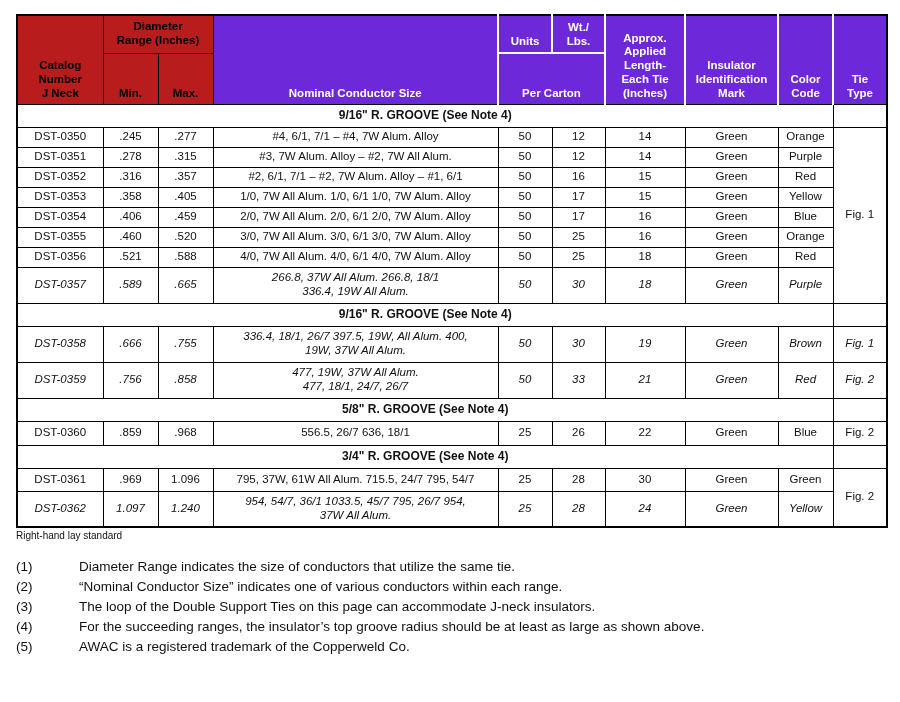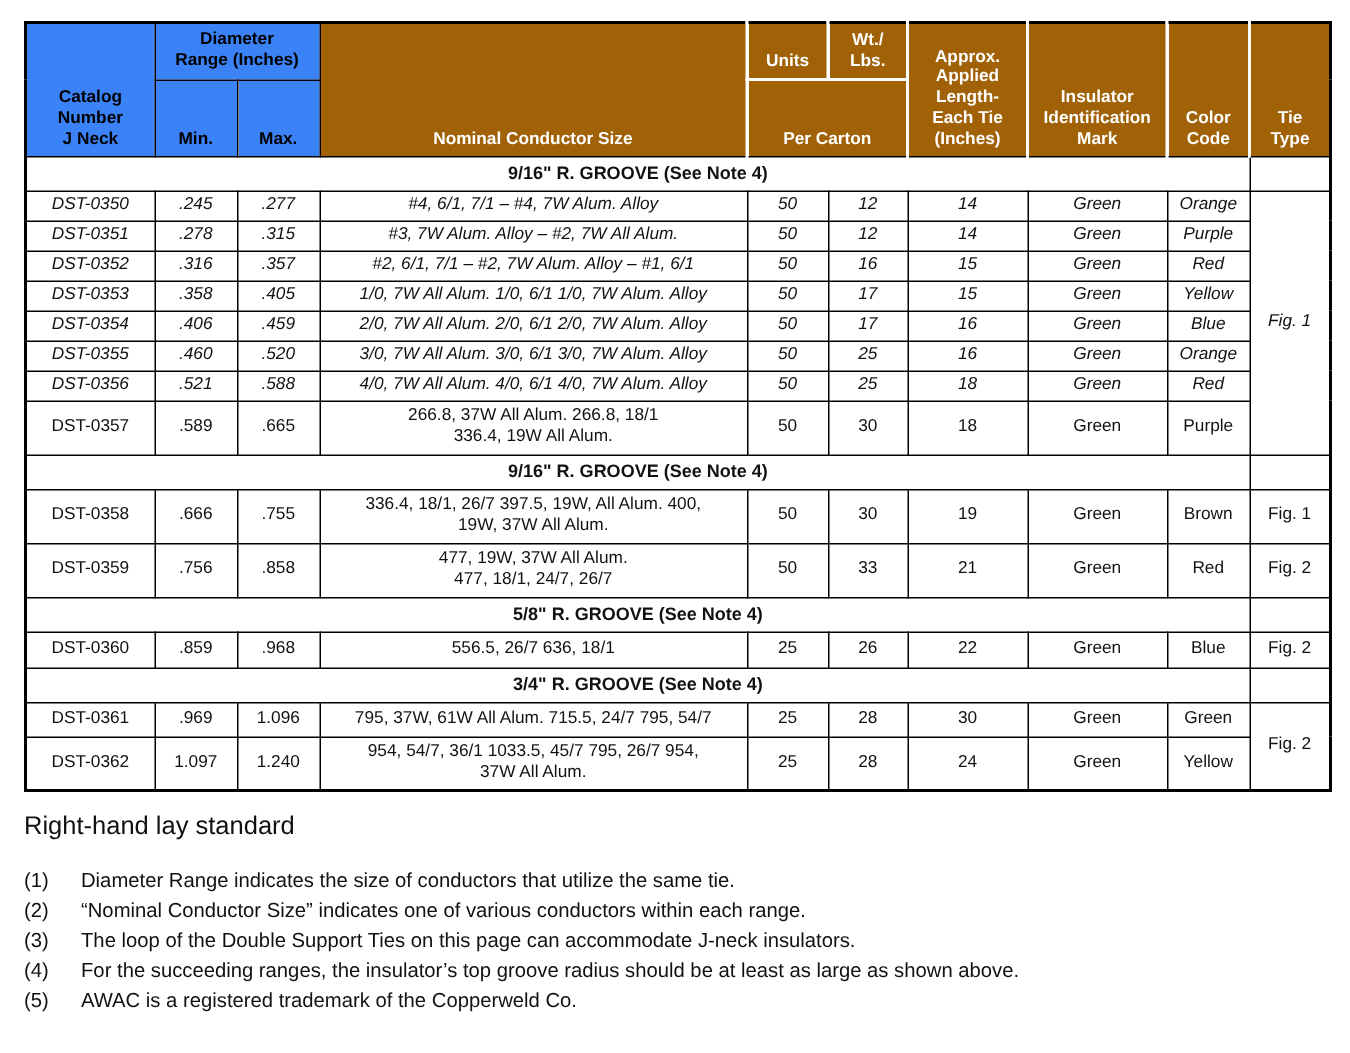--- a/index.html
+++ b/index.html
@@ -20,47 +20,47 @@
     line-height: 1.2;
   }
   .spec td, .spec th {
     border: 1px solid #000;
     padding: 0 2px;
     text-align: center;
     overflow: hidden;
   }
   
   .spec thead th { font-weight: bold; font-size: 11.5px; }
-  th.wh { background: #3b82f6; color: #000; vertical-align: bottom; padding-bottom: 3px; }
-  th.bh { background: #a16207; color: #fff; vertical-align: bottom; padding-bottom: 3px; }
+  th.wh { background: #b91c1c; color: #000; vertical-align: bottom; padding-bottom: 3px; }
+  th.bh { background: #6d28d9; color: #fff; vertical-align: bottom; padding-bottom: 3px; }
   th.diam { vertical-align: middle; padding-bottom: 0; }
   .bRw { border-right: 2px solid #fff !important; }
   .bBw { border-bottom: 2px solid #fff !important; }
   tr.hr1 { height: 38px; }
   tr.hr2 { height: 51px; }
 
   
   tr.section-row { height: 23px; }
   tr.section-row td { background: #ececec; font-weight: bold; font-size: 12px; }
 
   
-  tr.r   { height: 20px; font-style: italic; }
-  tr.r2  { height: 36px; }
+  tr.r   { height: 20px; }
+  tr.r2  { height: 36px; font-style: italic; }
   tr.r24 { height: 24px; padding-left: 12px; }
   tr.r23 { height: 23px; margin-top: 24px; }
   .spec tbody td { vertical-align: middle; background: #fff; }
   .pre { white-space: pre-line; }
 
   
-  .lay-note   { margin-top: 13px; font-size: 17px; }
+  .lay-note   { margin-top: 2px; font-size: 10px; }
   .notes-title{ margin-top: 26px; font-size: 13.5px; font-style: italic; }
   .notes-list { margin-top: 16px; }
   .note { display: flex; font-size: 13.5px; line-height: 20px; }
   .note-num { width: 38px; flex: none; }
-  .note-text { flex: 1; }
+  .note-text { flex: 1; margin-left: 25px; }
 </style>
 </head>
 <body>
 
 <div class="page">
 
   <table class="spec">
     <colgroup>
       <col style="width:86px">
         <col style="width:55px">

